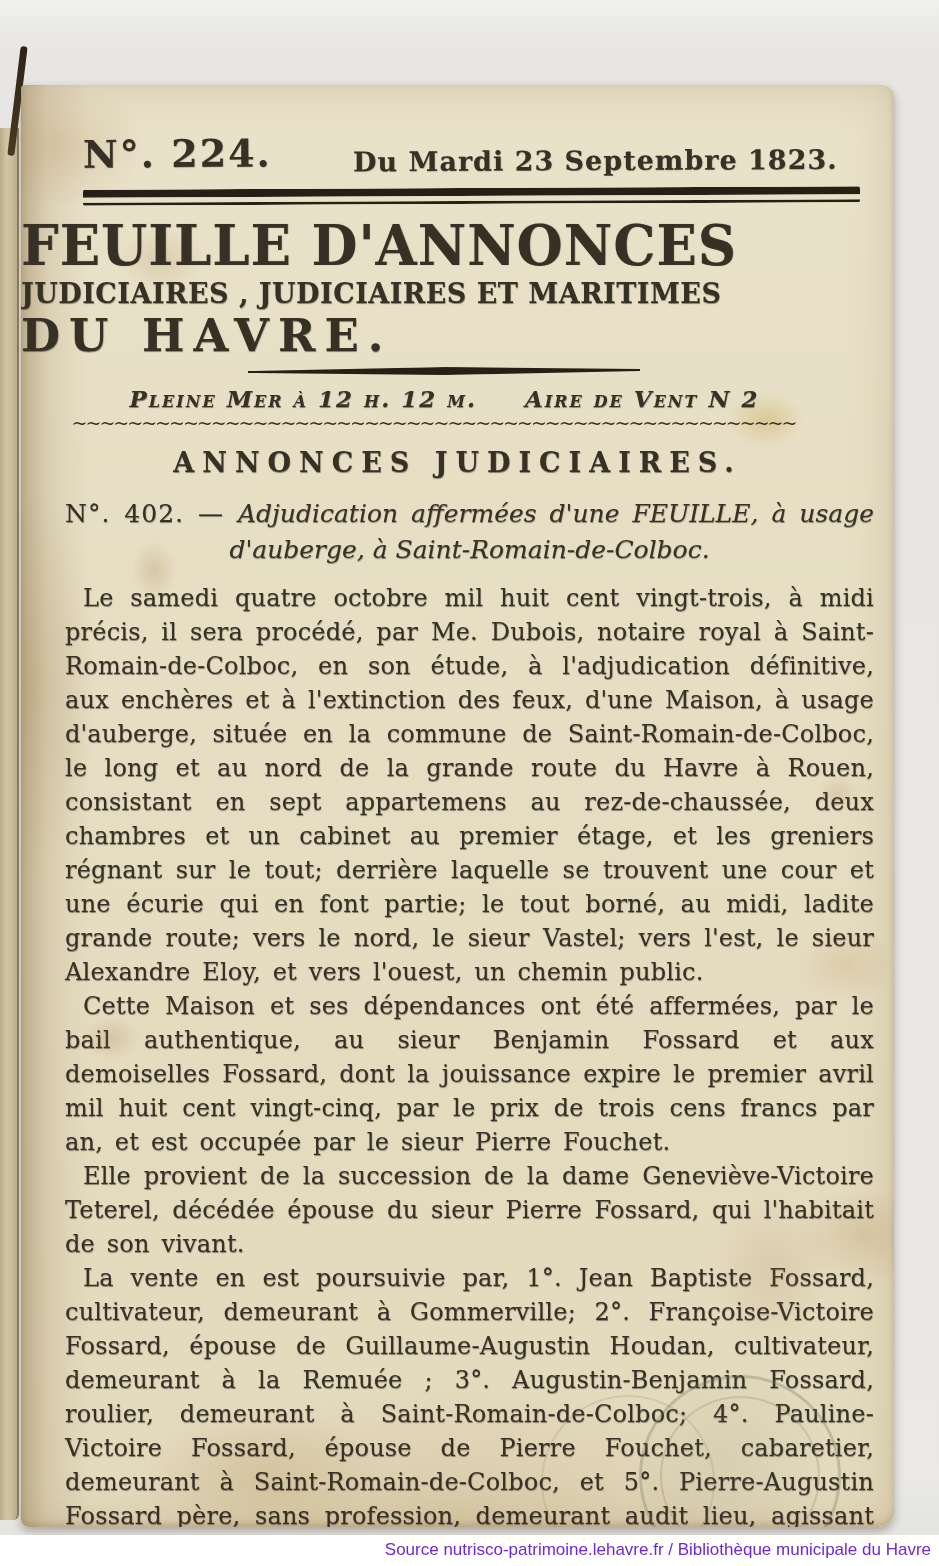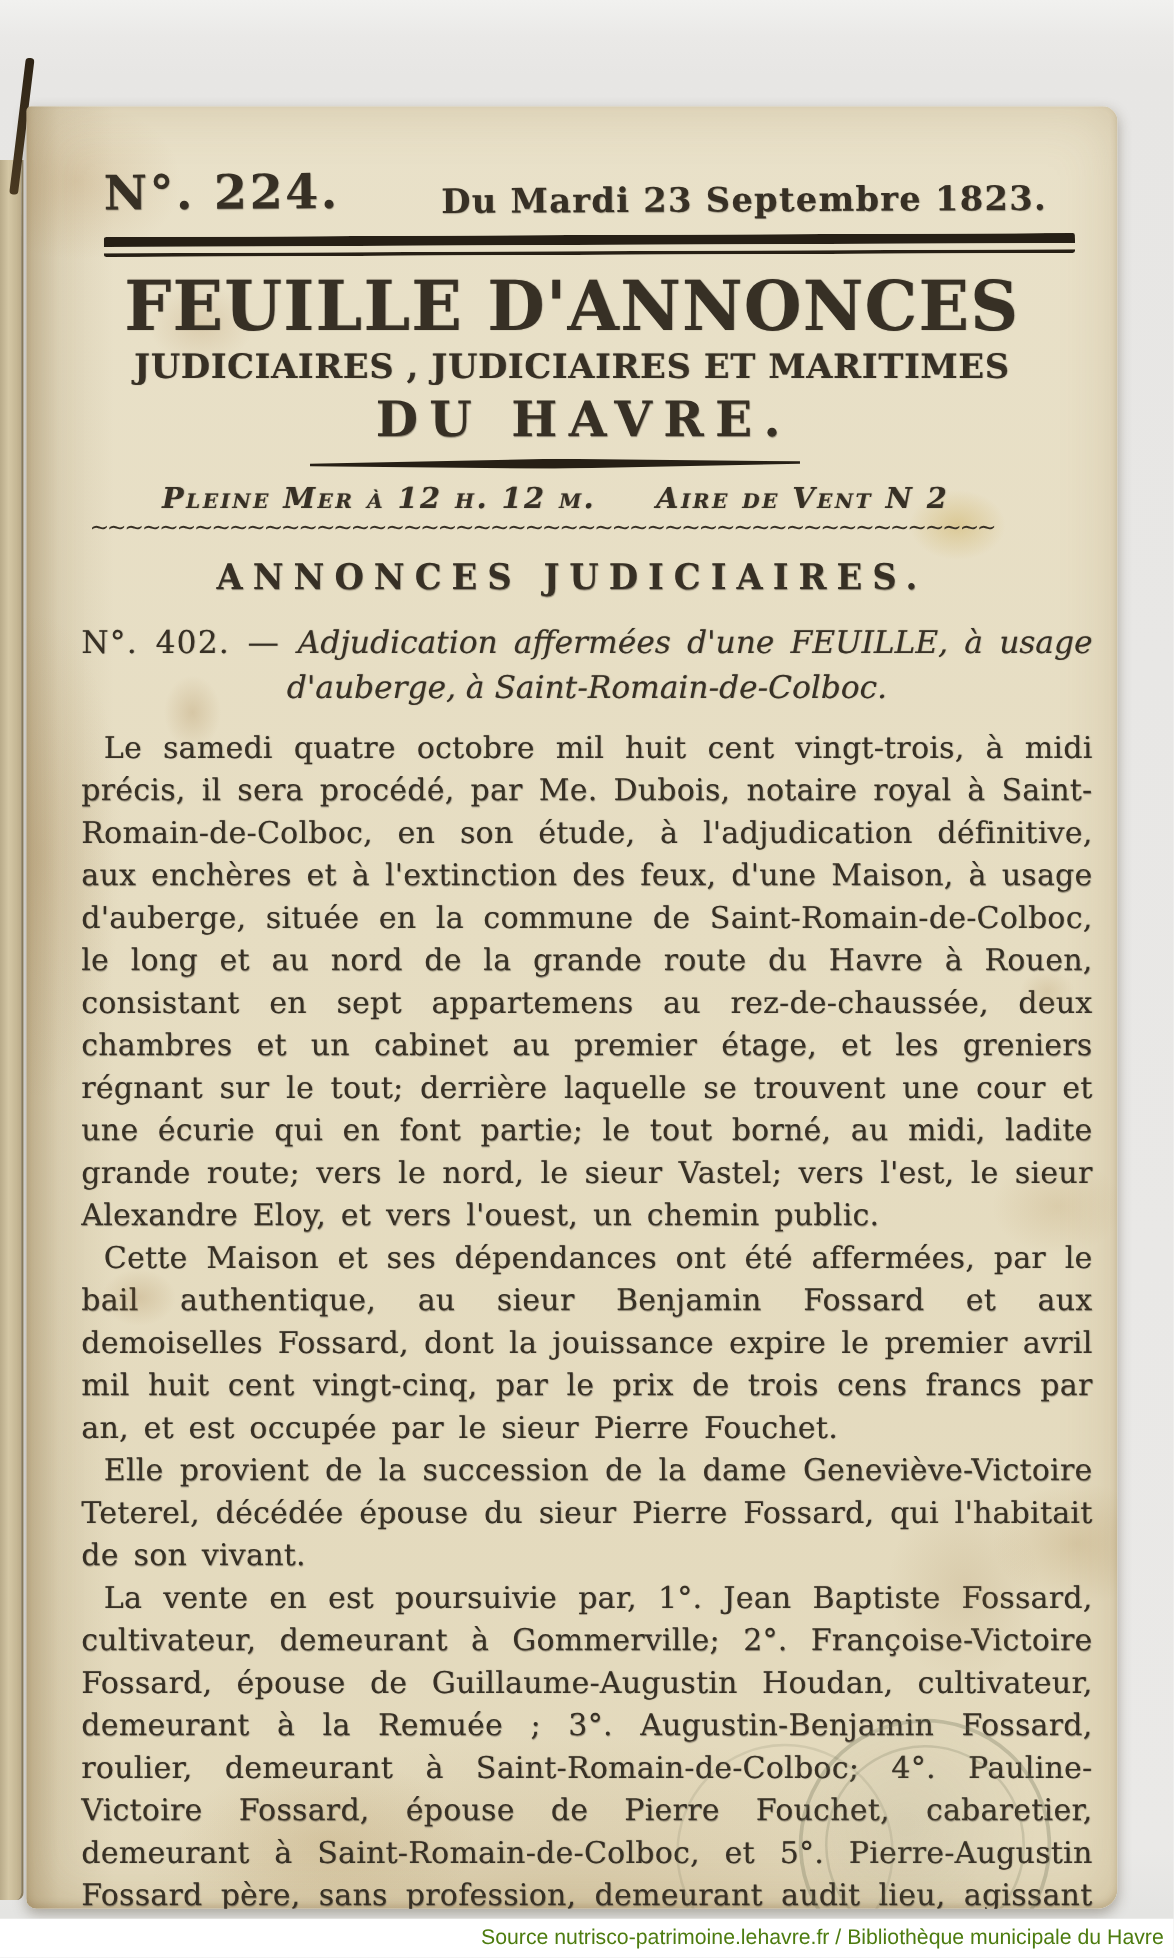--- a/index.html
+++ b/index.html
@@ -54,42 +54,42 @@
     border:2px solid rgba(110,112,85,.16);}
 
   
   .ink{color:#373025;text-shadow:0.4px 0.5px 0.9px rgba(55,48,38,.55);}
   .header-row{display:flex;justify-content:space-between;align-items:flex-end;
     margin:46px 38px 0 62px;}
   .issue-no{font-size:38px;font-weight:bold;letter-spacing:2px;transform:rotate(-.4deg);}
   .date-line{font-size:27px;font-weight:bold;letter-spacing:1px;padding-right:18px;transform:rotate(-.3deg);}
   .double-rule{margin:12px 34px 0 62px;height:5px;border-top:8px solid #261f15;border-bottom:3px solid #261f15;
     transform:rotate(-.25deg);border-radius:2px;}
-  .masthead{text-align:center;margin-top:12px;}
+  .masthead{text-align:left;margin-top:12px;}
   .mast-title{font-size:53px;font-weight:bold;letter-spacing:1px;line-height:58px;transform:scaleY(1.04);}
   .mast-sub{font-size:27px;font-weight:bold;letter-spacing:.5px;line-height:36px;margin-top:2px;}
-  .mast-loc{font-size:39px;font-weight:bold;letter-spacing:9px;line-height:44px;margin-top:2px;padding-left:19px;}
+  .mast-loc{font-size:45px;font-weight:bold;letter-spacing:9px;line-height:44px;margin-top:2px;}
   .swelled-rule{width:392px;height:8px;margin:9px auto 0;transform:translateX(-14px) rotate(-.3deg);
     background:#261f15;clip-path:polygon(0 38%,50% 0,100% 38%,100% 62%,50% 100%,0 62%);}
   .tide-row{display:flex;justify-content:center;margin:10px 104px 0 78px;
     font-style:italic;font-weight:bold;font-variant:small-caps;font-size:23px;letter-spacing:2px;gap:48px;}
   .wavy-rule{text-align:center;font-size:19px;letter-spacing:-2px;line-height:14px;height:16px;
     overflow:hidden;color:#373025;margin-top:3px;transform:translateX(-24px);}
   .section-title{text-align:center;font-size:27px;letter-spacing:8px;font-weight:bold;margin-top:16px;
     transform:scaleY(1.05);}
   .notice-head{margin:18px 20px 0 44px;font-size:25px;line-height:36px;
     text-align:justify;text-align-last:center;}
   .notice-head .num{font-style:normal;letter-spacing:1px;}
   .notice-head .it{font-style:italic;}
   .body-copy{margin:13px 20px 0 44px;}
   .body-copy p{margin:0;font-size:24px;line-height:34px;text-align:justify;
     text-indent:18px;word-spacing:4px;letter-spacing:.2px;}
   
   .footer-bar{position:absolute;left:0;bottom:0;width:939px;height:31px;background:#ffffff;
-    font-family:"Liberation Sans","DejaVu Sans",sans-serif;font-size:17px;color:#4d7c0f;
+    font-family:"Liberation Sans","DejaVu Sans",sans-serif;font-size:17px;color:#6d28d9;
     text-align:right;line-height:30px;padding-right:8px;box-sizing:border-box;}
 </style>
 </head>
 <body>
 
 <div class="adjacent-page-edge"></div>
 <div class="binding-thread"></div>
 
 <div class="page">
   <div class="stain s1"></div>

